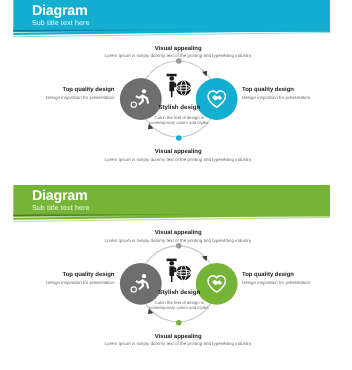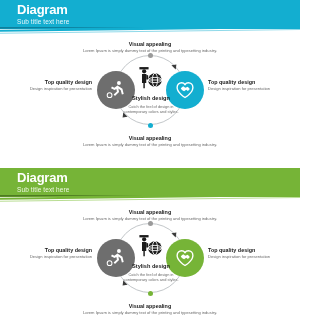--- a/index.html
+++ b/index.html
@@ -15,21 +15,21 @@
   }
   .panel {
     position: relative;
     width: 300px;
     height: 168px;
     overflow: hidden;
     background: #ffffff;
   }
   .panel-inner {
     position: absolute;
-    left: 0;
+    left: 12px;
     top: 0;
     width: 300px;
     height: 140px;
     background: #ffffff;
   }
 
   
   .header {
     position: absolute;
     left: 0;

